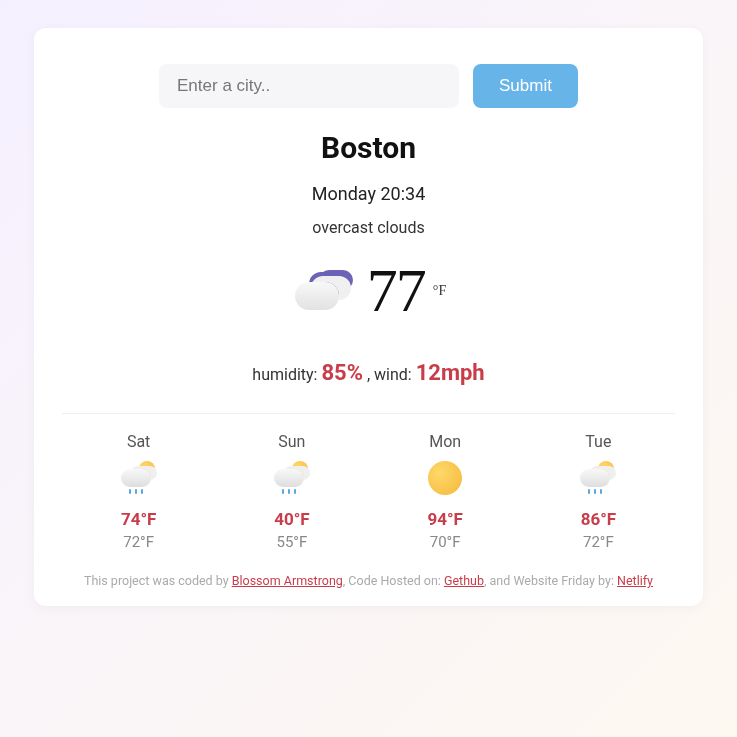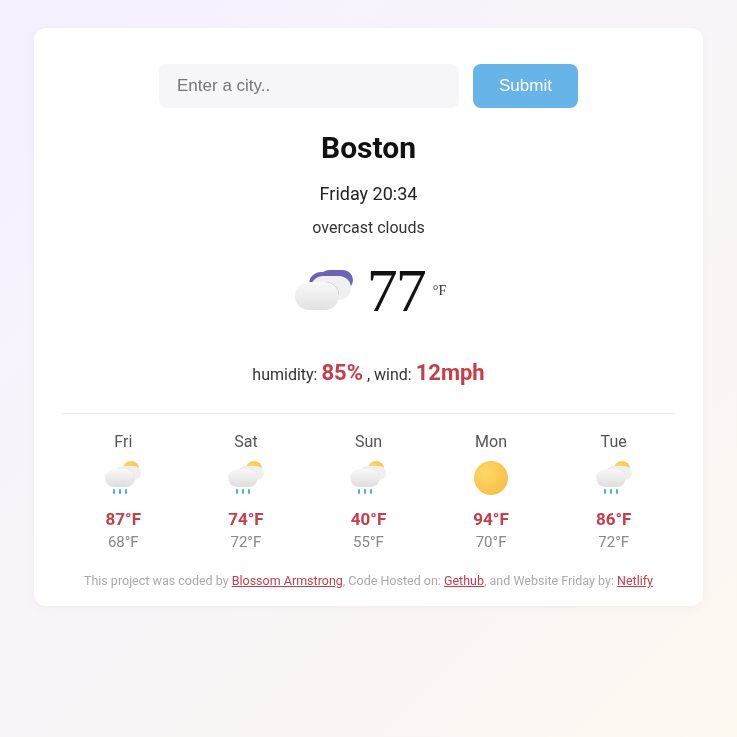--- a/index.html
+++ b/index.html
@@ -157,21 +157,21 @@
 <body>
 
 <div class="card">
 
   <div class="search-row">
     <input class="search-input" type="text" placeholder="Enter a city.." style="">
     <button class="submit-btn">Submit</button>
   </div>
 
   <h1 class="city">Boston</h1>
-  <div class="datetime">Friday 20:34</div>
+  <div class="datetime">Monday 20:34</div>
   <div class="condition">overcast clouds</div>
 
   <div class="current">
     <div class="current-icon icon-cloud">
       <div class="cloud-shape" style="width:38px;height:24px;background:#6b63b5;top:6px;left:18px;box-shadow:8px -4px 0 -2px #6b63b5;"></div>
       <div class="cloud-shape" style="width:44px;height:28px;background:linear-gradient(#f8f8f8,#e2e2e2);top:16px;left:4px;box-shadow:14px -8px 0 -2px #f0f0f0;"></div>
     </div>
     <span class="temp">77</span>
     <span class="unit">°F</span>
   </div>
@@ -180,72 +180,60 @@
     <span>humidity:</span>
     <span class="red">85%</span>
     <span>, wind:</span>
     <span class="red">12mph</span>
   </div>
 
   <hr class="divider">
 
   <div class="forecast" id="forecast">
       <div class="day">
-        <div class="day-name">Fri</div>
+        <div class="day-name">Sat</div>
         <div class="day-icon icon-cloud" style="position:relative;">
           <div class="sun-shape" style="width:16px;height:16px;top:0;left:20px;"></div>
           <div class="cloud-shape" style="width:30px;height:18px;background:linear-gradient(#f8f8f8,#dedede);top:8px;left:2px;box-shadow:8px -5px 0 -2px #efefef;"></div>
           <div class="rain-dot" style="top:28px;left:10px;"></div>
           <div class="rain-dot" style="top:28px;left:16px;"></div>
           <div class="rain-dot" style="top:28px;left:22px;"></div>
         </div>
-        <div class="high">87°F</div>
-        <div class="low">68°F</div>
-      </div>
-      <div class="day">
-        <div class="day-name">Sat</div>
+        <div class="high">74°F</div>
+        <div class="low">72°F</div>
+      </div>
+      <div class="day">
+        <div class="day-name">Sun</div>
         <div class="day-icon icon-cloud" style="position:relative;">
           <div class="sun-shape" style="width:16px;height:16px;top:0;left:20px;"></div>
           <div class="cloud-shape" style="width:30px;height:18px;background:linear-gradient(#f8f8f8,#dedede);top:8px;left:2px;box-shadow:8px -5px 0 -2px #efefef;"></div>
           <div class="rain-dot" style="top:28px;left:10px;"></div>
           <div class="rain-dot" style="top:28px;left:16px;"></div>
           <div class="rain-dot" style="top:28px;left:22px;"></div>
         </div>
-        <div class="high">74°F</div>
-        <div class="low">72°F</div>
-      </div>
-      <div class="day">
-        <div class="day-name">Sun</div>
+        <div class="high">40°F</div>
+        <div class="low">55°F</div>
+      </div>
+      <div class="day">
+        <div class="day-name">Mon</div>
+        <div class="day-icon icon-cloud" style="position:relative;">
+          <div class="sun-shape" style="width:34px;height:34px;top:0;left:3px;"></div>
+        </div>
+        <div class="high">94°F</div>
+        <div class="low">70°F</div>
+      </div>
+      <div class="day">
+        <div class="day-name">Tue</div>
         <div class="day-icon icon-cloud" style="position:relative;">
           <div class="sun-shape" style="width:16px;height:16px;top:0;left:20px;"></div>
           <div class="cloud-shape" style="width:30px;height:18px;background:linear-gradient(#f8f8f8,#dedede);top:8px;left:2px;box-shadow:8px -5px 0 -2px #efefef;"></div>
           <div class="rain-dot" style="top:28px;left:10px;"></div>
           <div class="rain-dot" style="top:28px;left:16px;"></div>
           <div class="rain-dot" style="top:28px;left:22px;"></div>
         </div>
-        <div class="high">40°F</div>
-        <div class="low">55°F</div>
-      </div>
-      <div class="day">
-        <div class="day-name">Mon</div>
-        <div class="day-icon icon-cloud" style="position:relative;">
-          <div class="sun-shape" style="width:34px;height:34px;top:0;left:3px;"></div>
-        </div>
-        <div class="high">94°F</div>
-        <div class="low">70°F</div>
-      </div>
-      <div class="day">
-        <div class="day-name">Tue</div>
-        <div class="day-icon icon-cloud" style="position:relative;">
-          <div class="sun-shape" style="width:16px;height:16px;top:0;left:20px;"></div>
-          <div class="cloud-shape" style="width:30px;height:18px;background:linear-gradient(#f8f8f8,#dedede);top:8px;left:2px;box-shadow:8px -5px 0 -2px #efefef;"></div>
-          <div class="rain-dot" style="top:28px;left:10px;"></div>
-          <div class="rain-dot" style="top:28px;left:16px;"></div>
-          <div class="rain-dot" style="top:28px;left:22px;"></div>
-        </div>
         <div class="high">86°F</div>
         <div class="low">72°F</div>
       </div>
     </div>
 
   <div class="footer">
     <span>This project was coded by </span><a href="#">Blossom Armstrong</a><span>, Code Hosted on: </span><a href="#">Gethub</a><span>, and Website Friday by: </span><a href="#">Netlify</a>
   </div>
 
 </div>

